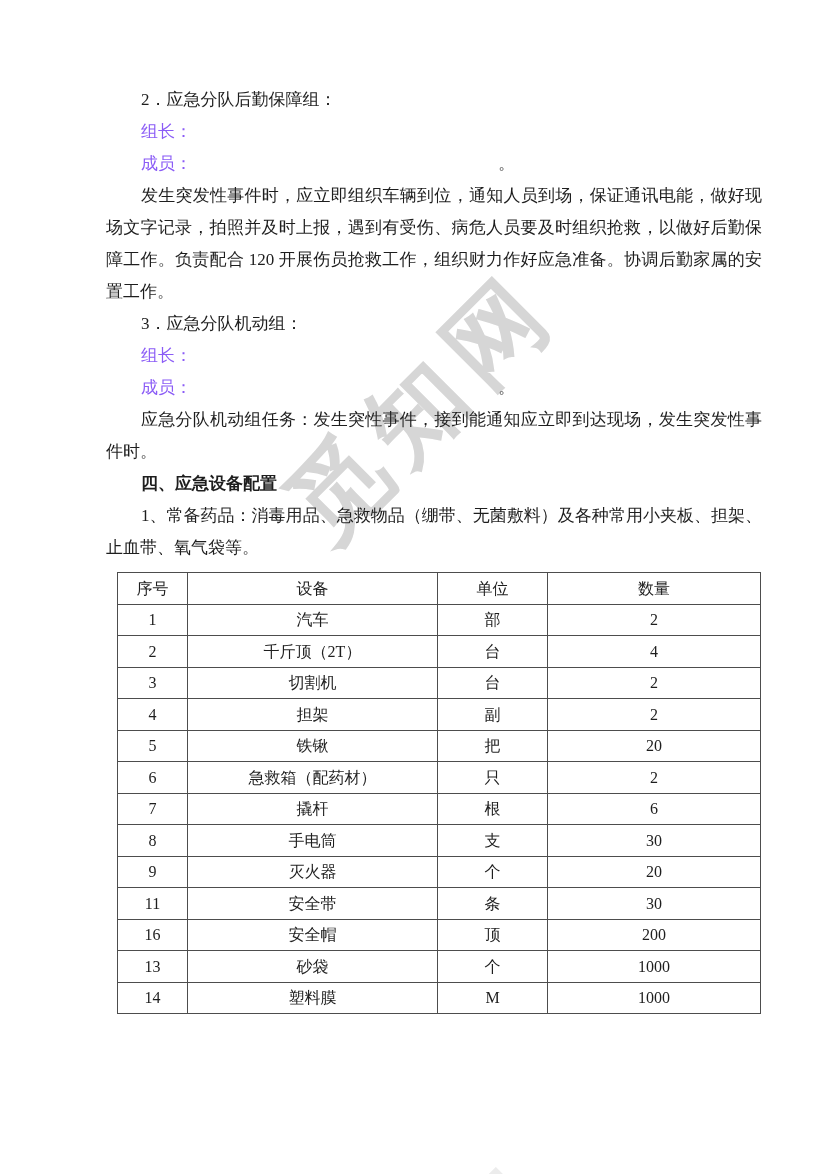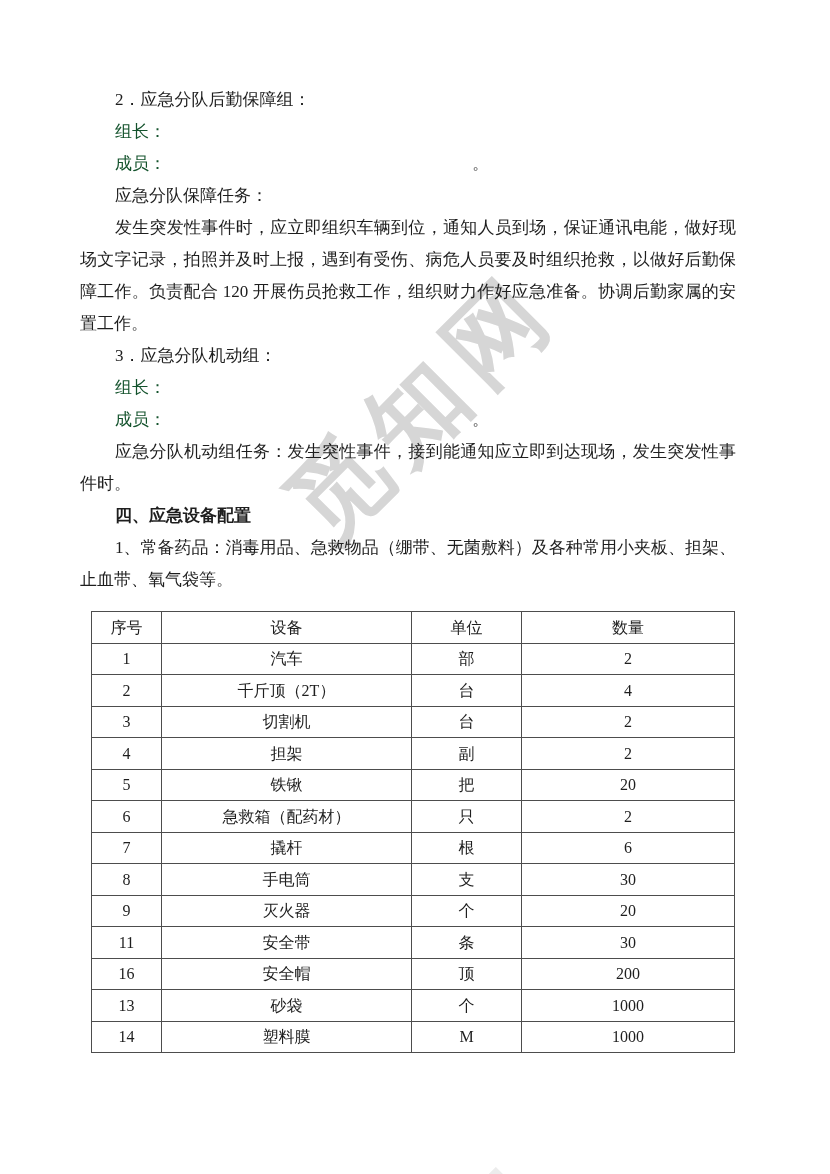--- a/index.html
+++ b/index.html
@@ -20,35 +20,35 @@
     font-weight:bold;
     letter-spacing:14px;
     white-space:nowrap;
     pointer-events:none;
     user-select:none;
   }
   .wm-center { left:258px; top:343px; font-size:96px; color:#d6d6d6; }
   .wm-bottom { left:262px; top:1234px; font-size:96px; color:#ececec; }
   .content {
     position:absolute;
-    left:80px; top:84px;
+    left:106px; top:84px;
     width:656px;
     z-index:1;
     font-size:17px;
     line-height:32px;
   }
   .line { text-indent:35px; }
   .para { text-indent:35px; text-align:justify; text-align-last:left; }
-  .red { color:#14532d; }
+  .red { color:#8b5cf6; }
   .heading { font-weight:bold; }
   .member-period { margin-left:306px; color:#1e1e1e; }
   table.equip {
     border-collapse:collapse;
     margin-left:11px;
-    margin-top:15px;
+    margin-top:8px;
     width:643px;
     table-layout:fixed;
   }
   table.equip th, table.equip td {
     border:1px solid #4d4d4d;
     text-align:center;
     vertical-align:middle;
     font-weight:normal;
     font-size:16px;
     height:30.5px;
@@ -69,21 +69,20 @@
   <div class="wm wm-bottom">觅知网</div>
 
   <div class="content">
 
     <div class="line">2．应急分队后勤保障组：</div>
 
     <div class="line red">组长：</div>
 
     <div class="line"><span class="red">成员：</span><span class="member-period">。</span></div>
 
-    <div class="line">应急分队保障任务：</div>
 
     <div class="para">发生突发性事件时，应立即组织车辆到位，通知人员到场，保证通讯电能，做好现场文字记录，拍照并及时上报，遇到有受伤、病危人员要及时组织抢救，以做好后勤保障工作。负责配合 120 开展伤员抢救工作，组织财力作好应急准备。协调后勤家属的安置工作。</div>
 
     <div class="line">3．应急分队机动组：</div>
 
     <div class="line red">组长：</div>
 
     <div class="line"><span class="red">成员：</span><span class="member-period">。</span></div>
 
     <div class="para">应急分队机动组任务：发生突性事件，接到能通知应立即到达现场，发生突发性事件时。</div>

